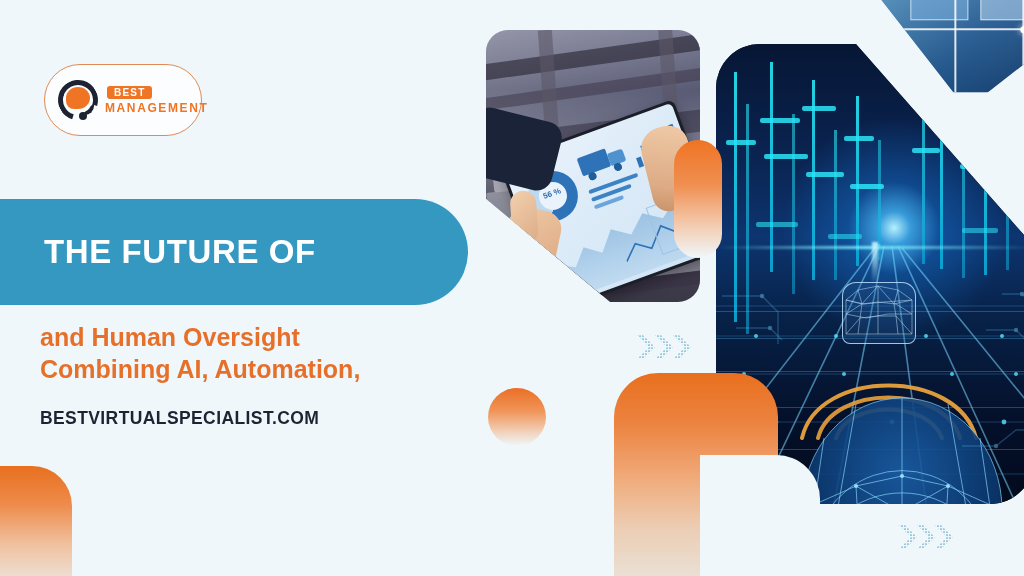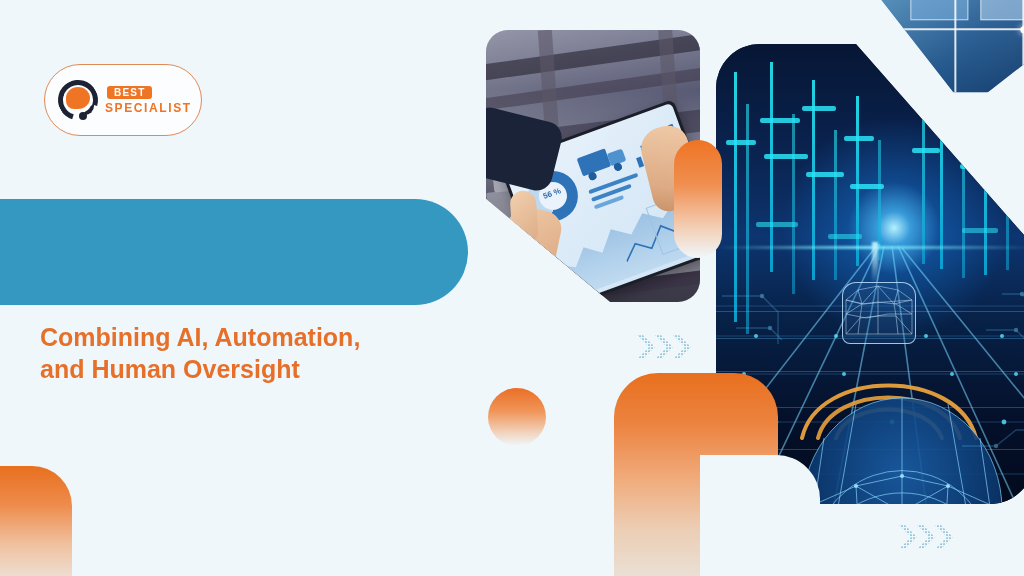--- a/index.html
+++ b/index.html
@@ -537,26 +537,28 @@
 
   <div class="logo-badge">
     <div class="logo-mark">
       <div class="ring"></div>
       <div class="bubble"></div>
       <div class="boom"></div>
       <div class="dot"></div>
     </div>
     <div class="logo-words">
       <span class="logo-best">BEST</span>
-      <span class="logo-specialist">SPECIALIST</span>
+      <span class="logo-specialist">MANAGEMENT</span>
     </div>
   </div>
 
   <div class="banner">
+    <div class="l">THE FUTURE OF</div>
   </div>
 
   <div class="subtitle">
+    <div>and Human Oversight</div>
     <div>Combining AI, Automation,</div>
-    <div>and Human Oversight</div>
-  </div>
-
+  </div>
+
+  <div class="url">BESTVIRTUALSPECIALIST.COM</div>
 
 </div>
 
 </body></html>

